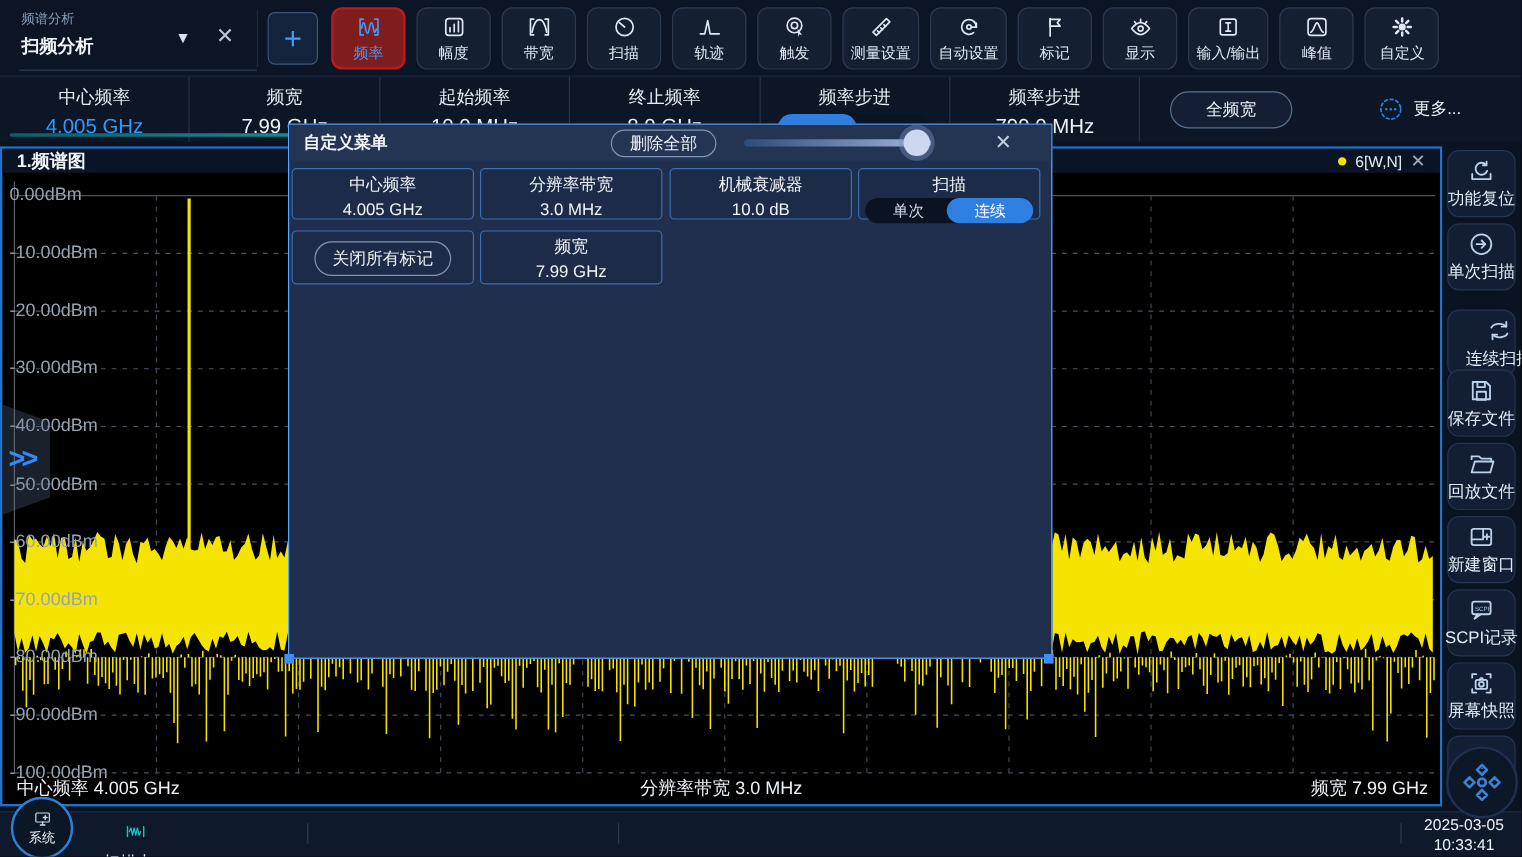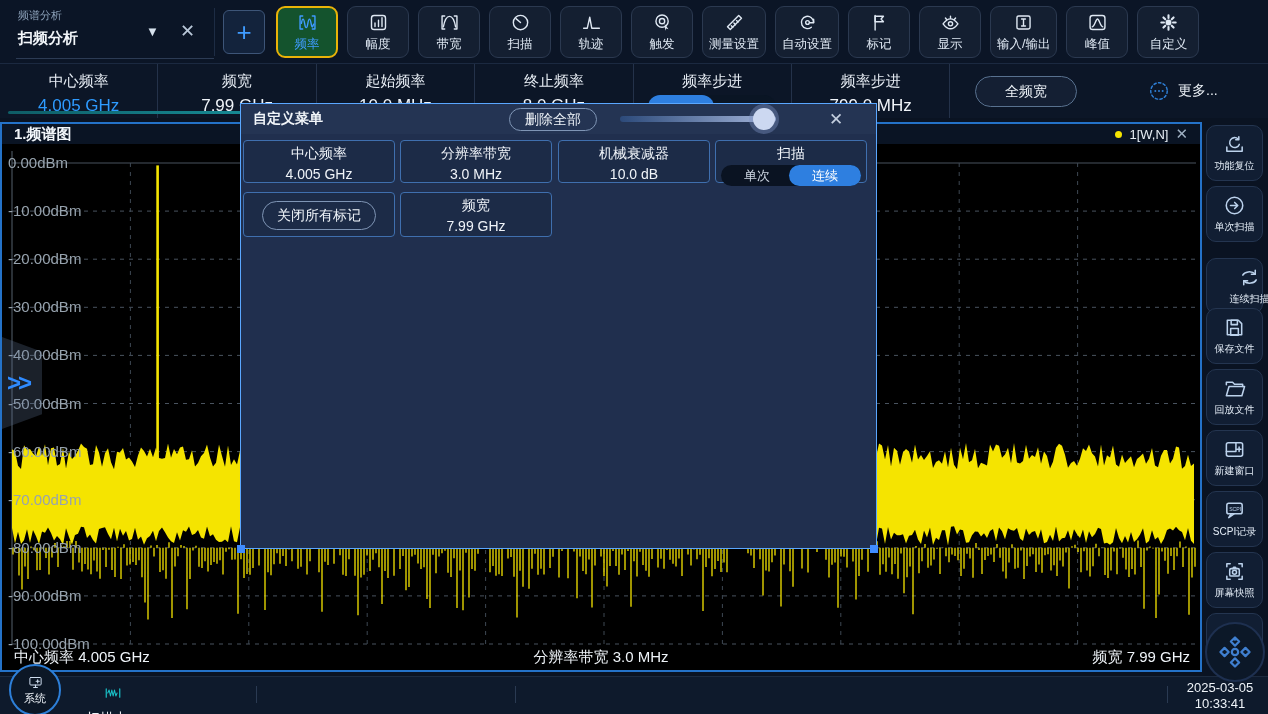--- a/index.html
+++ b/index.html
@@ -13,21 +13,21 @@
   .app-mode{font-size:15px;font-weight:bold;color:#f2f6fa;margin-top:6px;}
   .app-underline{position:absolute;left:16px;top:58px;width:198px;height:1px;background:#2c3b54;}
   .caret{position:absolute;left:146px;top:24px;font-size:13px;color:#d7e2ee;cursor:pointer;}
   .app-close{position:absolute;left:180px;top:20px;font-size:18px;color:#b9c7d8;cursor:pointer;}
   .v-sep{position:absolute;left:214px;top:8px;width:1px;height:48px;background:#1d2c44;}
   .add-btn{position:absolute;left:223px;top:10px;width:42px;height:44px;background:#13233c;border:1px solid #3d5578;border-radius:6px;color:#3f9bff;font-size:26px;line-height:38px;text-align:center;cursor:pointer;padding:0;}
   .toolbar-buttons{position:absolute;left:276px;top:6px;display:flex;gap:9px;}
   .tb-btn{min-width:62px;height:52px;padding:0 6px;background:#141f31;border:1px solid #2b3950;border-radius:9px;display:flex;flex-direction:column;align-items:center;justify-content:center;color:#dfe8f3;cursor:pointer;}
   .tb-btn .icon{width:21px;height:21px;color:#dfe8f3;}
   .tb-btn .tb-label{font-size:12.5px;margin-top:3px;white-space:nowrap;}
-  .tb-btn.active{border:2px solid #eab308;background:#14532d;}
+  .tb-btn.active{border:2px solid #b91c1c;background:#7f1d1d;}
   .tb-btn.active .tb-label,.tb-btn.active .icon{color:#3f9bff;}
 
   
   .parambar{position:absolute;left:0;top:64px;width:1268px;height:54px;background:#0c1627;}
   .param-col{position:absolute;top:0;height:54px;border-right:1px solid #24324a;text-align:center;}
   .param-label{font-size:15px;color:#e8eef5;margin-top:8px;}
   .param-value{font-size:17px;color:#f0f4f9;margin-top:5px;white-space:nowrap;}
   .param-value.accent{color:#2e9bff;}
   .param-toggle{position:relative;width:128px;height:24px;margin:4px auto 0;background:#0a1524;border-radius:12px;}
   .param-toggle .half-on{position:absolute;left:0;top:0;width:66px;height:24px;background:#2e7fe0;border-radius:12px;}
@@ -51,21 +51,21 @@
   .cf-left{position:absolute;left:12px;top:0;font-size:15px;color:#eef3f8;}
   .cf-center{position:absolute;left:0;width:100%;text-align:center;top:0;font-size:15px;color:#eef3f8;}
   .cf-right{position:absolute;right:10px;top:0;font-size:15px;color:#eef3f8;text-align:right;}
   .drawer-handle{position:absolute;left:0;top:213px;width:40px;height:92px;background:rgba(96,118,150,.28);clip-path:polygon(0 0,100% 16%,100% 84%,0 100%);display:flex;align-items:center;z-index:4;cursor:pointer;}
   .drawer-handle span{color:#2f8bff;font-size:24px;font-weight:bold;margin-left:5px;letter-spacing:-3px;}
 
   
   .sidebar{position:absolute;left:1202px;top:122px;width:66px;height:550px;background:#0a1322;overflow:hidden;z-index:2;}
   .side-btn{position:absolute;left:4px;width:57px;height:56px;background:#111e33;border:1px solid #243550;border-radius:10px;display:flex;flex-direction:column;align-items:center;justify-content:center;cursor:pointer;color:#d6e4f4;}
   .side-btn .icon{width:23px;height:23px;color:#bcd2ec;}
-  .side-btn .side-label{font-size:10px;margin-top:3px;white-space:nowrap;color:#e4edf7;}
+  .side-btn .side-label{font-size:14px;margin-top:3px;white-space:nowrap;color:#e4edf7;}
 
   .nav-clover{position:absolute;left:1205px;top:622px;width:60px;height:60px;border-radius:50%;background:#0c1828;border:2px solid #1e3050;z-index:60;cursor:pointer;display:flex;align-items:center;justify-content:center;padding:0;}
   .nav-clover .icon{width:38px;height:38px;color:#3f7fd0;}
 
   
   .statusbar{position:absolute;left:0;top:676px;width:1268px;height:38px;background:#0e1a2c;border-top:1px solid #1c2a3e;z-index:40;}
   .system-btn{position:absolute;left:9px;top:664px;width:52px;height:52px;border-radius:50%;background:#0c1726;border:2px solid #2d7fd8;z-index:60;display:flex;flex-direction:column;align-items:center;justify-content:center;cursor:pointer;color:#dfe9f5;padding:0;}
   .system-btn .icon{width:17px;height:15px;color:#cfdef0;}
   .system-btn .sys-label{font-size:11px;color:#eef3f8;margin-top:1px;}
   .sweep-status{position:absolute;left:86px;top:684px;display:flex;align-items:center;gap:8px;z-index:41;flex-direction:column;}
@@ -271,21 +271,21 @@
       <span class="more-label">更多...</span>
     </div>
     <div class="progress-line"></div>
   </div>
 
   <section class="chart-window">
     <div class="chart-titlebar">
       <span class="chart-title">1.频谱图</span>
       <span class="chart-badge">
         <span class="badge-dot"></span>
-        <span class="badge-text">1[W,N]</span>
+        <span class="badge-text">6[W,N]</span>
         <span class="badge-close">✕</span>
       </span>
     </div>
     <svg id="plot" width="1190" height="504">
         <line x1="2" y1="7" x2="2" y2="500" stroke="#55606c" stroke-width="1"></line>
         <line x1="2" y1="19.0" x2="1186" y2="19.0" stroke="#49535f" stroke-width="1"></line>
         <line x1="2" y1="67.1" x2="1186" y2="67.1" stroke="#49535f" stroke-width="1" stroke-dasharray="4 5"></line>
         <line x1="2" y1="115.2" x2="1186" y2="115.2" stroke="#49535f" stroke-width="1" stroke-dasharray="4 5"></line>
         <line x1="2" y1="163.3" x2="1186" y2="163.3" stroke="#49535f" stroke-width="1" stroke-dasharray="4 5"></line>
         <line x1="2" y1="211.4" x2="1186" y2="211.4" stroke="#49535f" stroke-width="1" stroke-dasharray="4 5"></line>

